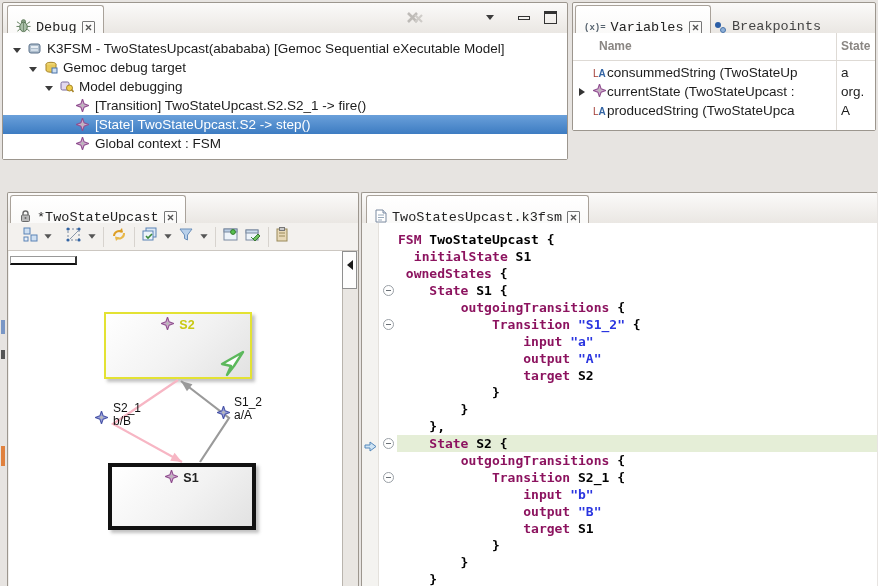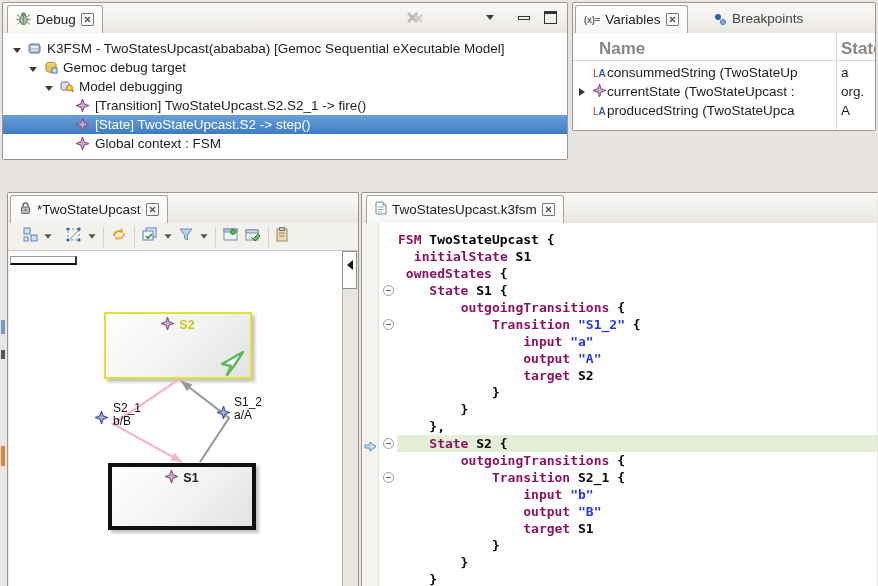--- a/index.html
+++ b/index.html
@@ -7,37 +7,37 @@
     width:878px;height:586px;position:relative;overflow:hidden;
     background:#e7e4e1;
     font-family:"Liberation Sans",sans-serif;
     -webkit-font-smoothing:antialiased;
   }
   .panel{position:absolute;background:#f1efec;border:1px solid #9c968e;border-radius:2px;box-sizing:border-box;}
   .tabbar{position:absolute;left:0;top:0;right:0;height:30px;
     background:linear-gradient(#fbfaf9,#eae7e3);
     border-bottom:1px solid #b4aea6;border-radius:2px 2px 0 0;}
   .tab{position:absolute;top:2px;height:27px;display:flex;align-items:center;gap:5px;
-    padding:0 8px;background:linear-gradient(#ffffff,#f7f6f4);
+    padding:8px 8px;background:linear-gradient(#ffffff,#f7f6f4);
     border:1px solid #a9a29a;border-bottom:none;border-radius:3px 3px 0 0;
-    font-size:13.5px;color:#222;white-space:nowrap;cursor:default;}
+    font-size:13.5px;color:#222;white-space:nowrap;cursor:default;font-family:Liberation Mono, monospace;}
   .tab.inactive{background:transparent;border:none;color:#444;}
   .xbox{width:11px;height:11px;border:1px solid #777;display:inline-flex;align-items:center;justify-content:center;border-radius:1px;}
   .xbox svg{display:block;}
   .tri-down{width:0;height:0;border-left:4px solid transparent;border-right:4px solid transparent;border-top:5px solid #3c3c3c;display:inline-block;}
   .tri-left{width:0;height:0;border-top:5px solid transparent;border-bottom:5px solid transparent;border-right:6px solid #1a1a1a;display:inline-block;}
   .content{position:absolute;left:0;right:0;top:30px;bottom:0;background:#fff;overflow:hidden;}
   
   .trow{position:absolute;left:0;right:0;height:19px;display:flex;align-items:center;font-size:13.5px;color:#1c1c1c;white-space:nowrap;}
   .trow.sel{background:linear-gradient(#6aa0da,#3d7cc2);color:#fff;}
   .trow .exp{width:9px;margin-right:5px;display:inline-block;}
   .trow .ic{width:15px;height:15px;margin-right:5px;display:inline-flex;align-items:center;justify-content:center;flex:0 0 auto;}
   
   .vhead{position:absolute;left:0;right:0;top:0;height:27px;border-bottom:1px solid #dedad5;background:#fff;
-    font-size:17px;font-weight:bold;color:#8a8683;}
+    font-size:12px;font-weight:bold;color:#8a8683;}
   .vcol-line{position:absolute;top:0;bottom:0;width:1px;background:#dedad5;}
   .vrow{position:absolute;left:0;right:0;height:19px;display:flex;align-items:center;font-size:13.5px;color:#1c1c1c;white-space:nowrap;}
   .vrow .val{position:absolute;left:268px;right:2px;overflow:hidden;}
   .ico-la{font-size:10px;font-weight:normal;letter-spacing:0;line-height:1;}
   .ico-la em{font-style:normal;color:#a23b32;}
   .ico-la b{color:#3465a4;}
   .bp-ico{position:relative;width:12px;height:12px;display:inline-block;}
   .bp-ico i{position:absolute;border-radius:50%;}
   .bp-ico i:first-child{width:6px;height:6px;left:0;top:1px;background:#2d5fa6;}
   .bp-ico i:last-child{width:6px;height:6px;left:5px;top:6px;background:#8fb0d8;border:1px solid #4a74aa;box-sizing:border-box;}

